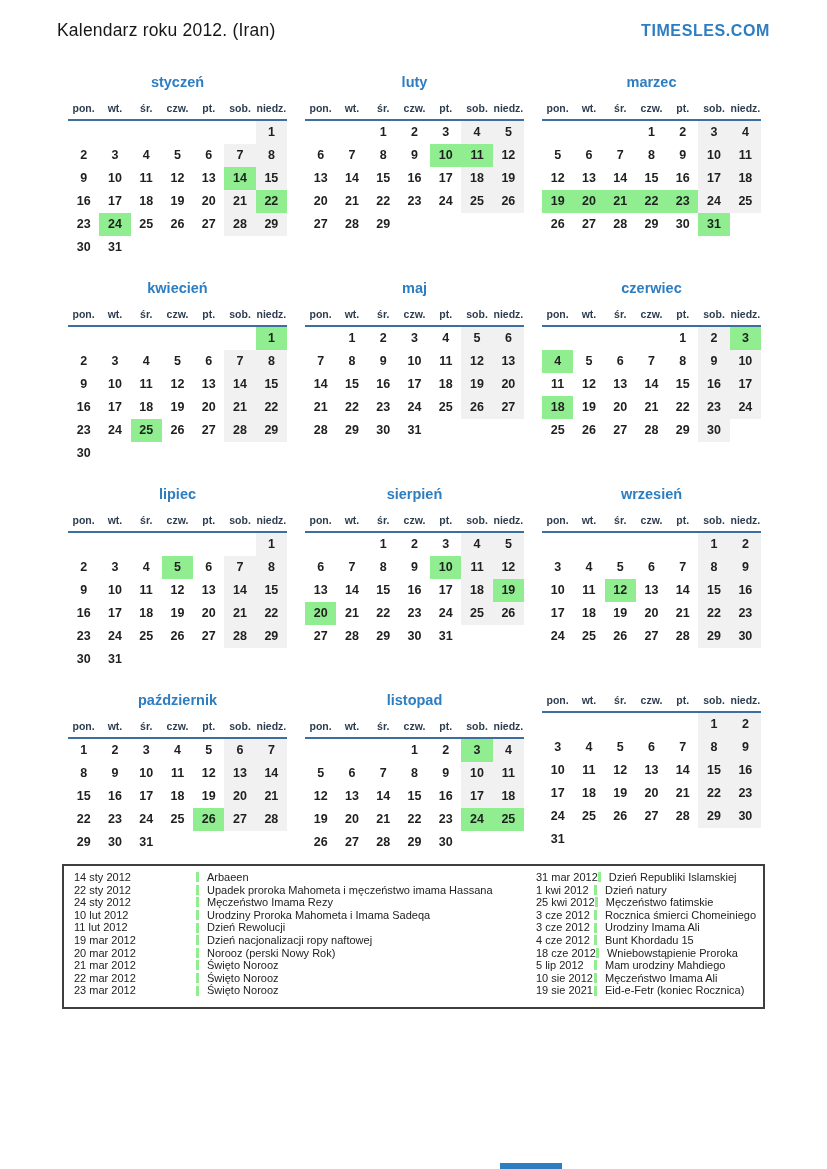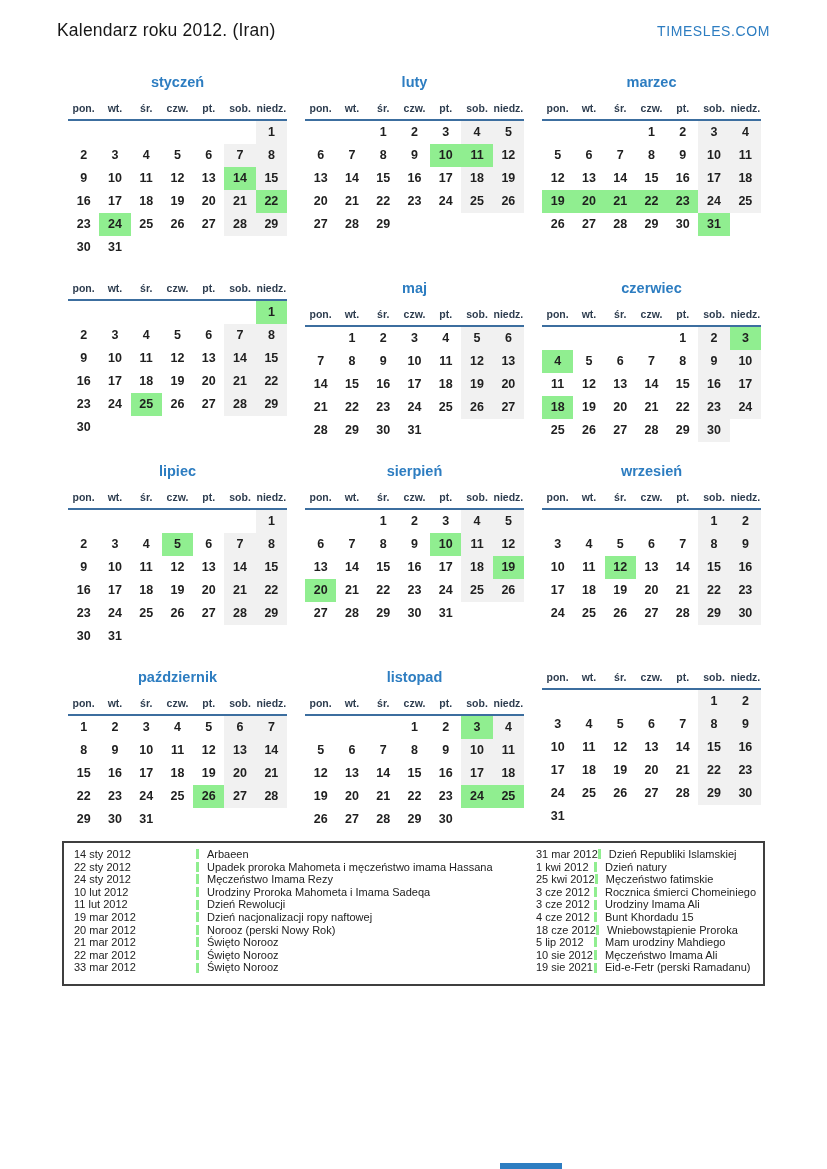--- a/index.html
+++ b/index.html
@@ -10,21 +10,21 @@
     overflow:hidden;
   }
   .topbar{
     display:flex;justify-content:space-between;align-items:baseline;
     padding:20px 57px 0 57px;height:24px;text-align:right;
   }
   .title{
     margin:0;font-size:17.5px;font-weight:normal;color:#171717;letter-spacing:.2px;
   }
   .site{
-    font-size:14px;color:var(--accent-blue,#2a6db5);text-decoration:none;letter-spacing:.6px;
+    font-size:16px;color:var(--accent-blue,#2a6db5);text-decoration:none;letter-spacing:.6px;font-weight:bold;
   }
   .months{
     margin:28px 0 0 68px;
     width:693px;
     display:grid;
     grid-template-columns:repeat(3,219px);
     column-gap:18px;
     row-gap:19px;
     align-items:start;
     font-weight:bold;
@@ -222,20 +222,21 @@
           <div class="day">26</div>
           <div class="day">27</div>
           <div class="day">28</div>
           <div class="day">29</div>
           <div class="day">30</div>
           <div class="day holiday">31</div>
           <div class="day"></div>
         </div>
       </section>
       <section class="month">
+        <div class="month-title">kwiecień</div>
         <div class="month-table">
           <div class="wd">pon.</div>
           <div class="wd">wt.</div>
           <div class="wd">śr.</div>
           <div class="wd">czw.</div>
           <div class="wd">pt.</div>
           <div class="wd">sob.</div>
           <div class="wd">niedz.</div>
           <div class="day"></div>
           <div class="day"></div>
@@ -713,21 +714,21 @@
           <span class="legend-date">21 mar 2012</span>
           <span class="holiday-marker"></span>
           <span class="legend-name">Święto Norooz</span>
         </div>
         <div class="legend-row">
           <span class="legend-date">22 mar 2012</span>
           <span class="holiday-marker"></span>
           <span class="legend-name">Święto Norooz</span>
         </div>
         <div class="legend-row">
-          <span class="legend-date">33 mar 2012</span>
+          <span class="legend-date">23 mar 2012</span>
           <span class="holiday-marker"></span>
           <span class="legend-name">Święto Norooz</span>
         </div>
       </div>
     <div class="legend-col right">
         <div class="legend-row">
           <span class="legend-date">31 mar 2012</span>
           <span class="holiday-marker"></span>
           <span class="legend-name">Dzień Republiki Islamskiej</span>
         </div>
@@ -767,19 +768,19 @@
           <span class="legend-name">Mam urodziny Mahdiego</span>
         </div>
         <div class="legend-row">
           <span class="legend-date">10 sie 2012</span>
           <span class="holiday-marker"></span>
           <span class="legend-name">Męczeństwo Imama Ali</span>
         </div>
         <div class="legend-row">
           <span class="legend-date">19 sie 2021</span>
           <span class="holiday-marker"></span>
-          <span class="legend-name">Eid-e-Fetr (perski Ramadanu)</span>
+          <span class="legend-name">Eid-e-Fetr (koniec Rocznica)</span>
         </div>
       </div>
   </section>
 
   <div class="footer-bar"></div>
 </div>
 
 </body></html>

